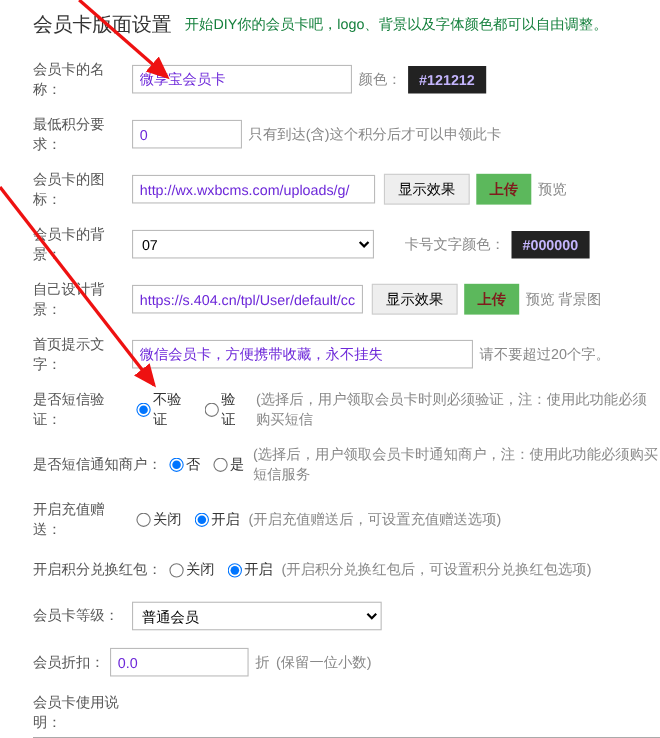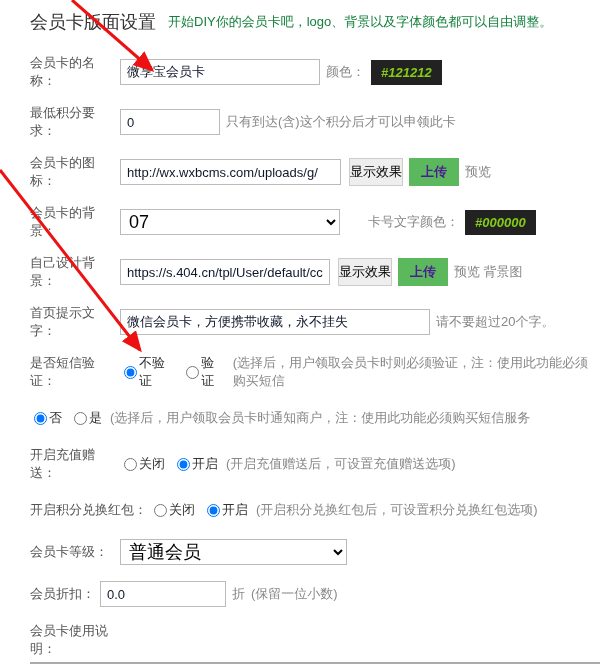--- a/index.html
+++ b/index.html
@@ -1,23 +1,23 @@
 <!DOCTYPE html>
 <html><head>
 <meta charset="utf-8">
 <style>
 * { box-sizing: border-box; margin: 0; padding: 0; }
 body { font-family: "Microsoft YaHei", Arial, sans-serif; font-size: 13px; color: #333; background: #fff; width: 600px; padding: 10px 0 0 30px; position: relative; }
 .row { display: flex; align-items: center; margin-bottom: 14px; min-height: 28px; }
 .row label.lbl { width: 90px; flex-shrink: 0; color: #555; }
-input[type=text] { height: 26px; border: 1px solid #bbb; padding: 0 6px; font-size: 13px; color: #0f172a; }
-select { height: 26px; border: 1px solid #bbb; padding: 0 4px; font-size: 18px; background: #fff; }
-.btn-gray { background: #eee; border: 1px solid #ccc; height: 28px; padding: 0 0; cursor: pointer; font-size: 13px; margin-left: 8px; }
-.btn-green { background: #5cb85c; color: #4c1d95; border: none; height: 28px; padding: 0 12px; cursor: pointer; font-size: 13px; margin-left: 6px; font-weight: bold; }
-.tag-black { background: #222; color: #84cc16; padding: 5px 10px; font-size: 13px; font-weight: bold; font-style: italic; }
+input[type=text] { height: 26px; border: 1px solid #bbb; padding: 0 6px; font-size: 13px; color: #6d28d9; }
+select { height: 26px; border: 1px solid #bbb; padding: 0 4px; font-size: 13px; background: #fff; }
+.btn-gray { background: #eee; border: 1px solid #ccc; height: 28px; padding: 0 12px; cursor: pointer; font-size: 13px; margin-left: 8px; }
+.btn-green { background: #5cb85c; color: #7f1d1d; border: none; height: 28px; padding: 0 12px; cursor: pointer; font-size: 13px; margin-left: 6px; font-weight: bold; }
+.tag-black { background: #222; color: #c4b5fd; padding: 5px 10px; font-size: 13px; font-weight: bold; }
 .helper { color: #888; margin-left: 6px; font-size: 13px; }
 .title-row { display: flex; align-items: center; margin-bottom: 20px; }
 .title-row h2 { font-size: 18px; font-weight: normal; color: #333; margin-right: 12px; }
 .title-row .sub { color: #15803d; font-size: 13px; }
 input[type=radio] { margin-left: 4px; }
 .rlabel { margin-left: 2px; margin-right: 8px; }
 .tbwrap { border: 1px solid #aaa; margin-top: 2px; width: 570px; }
 svg.arr { position:absolute; pointer-events:none; overflow:visible; }
 </style>
 </head>
@@ -90,20 +90,21 @@
 <div class="row">
   <label class="lbl">是否短信验证：</label>
   <input type="radio" checked="" style="">
     <span class="rlabel">不验证</span>
   <input type="radio" style="">
     <span class="rlabel">验证</span>
   <span class="helper" style="margin-left:0">(选择后，用户领取会员卡时则必须验证，注：使用此功能必须购买短信</span>
 </div>
 
 <div class="row">
+  <label class="lbl" style="width:120px">是否短信通知商户：</label>
   <input type="radio" checked="" style="">
     <span class="rlabel">否</span>
   <input type="radio" style="">
     <span class="rlabel">是</span>
   <span class="helper" style="margin-left:0">(选择后，用户领取会员卡时通知商户，注：使用此功能必须购买短信服务</span>
 </div>
 
 <div class="row">
   <label class="lbl">开启充值赠送：</label>
   <input type="radio" style="">

